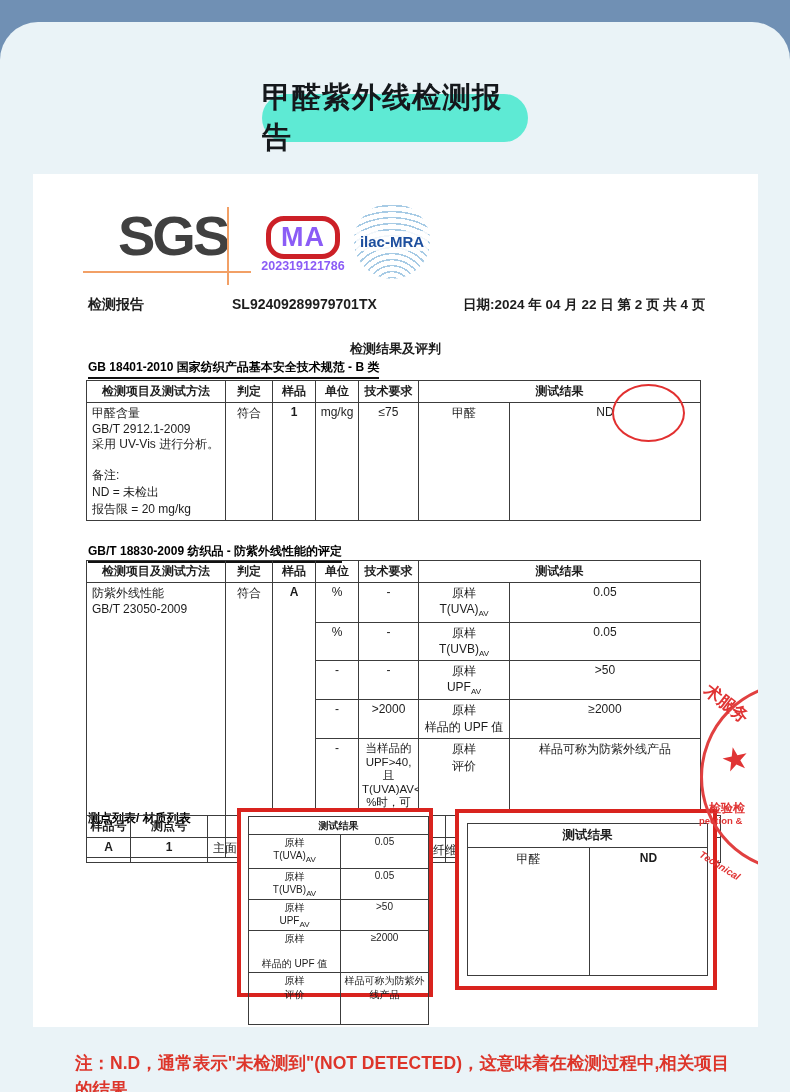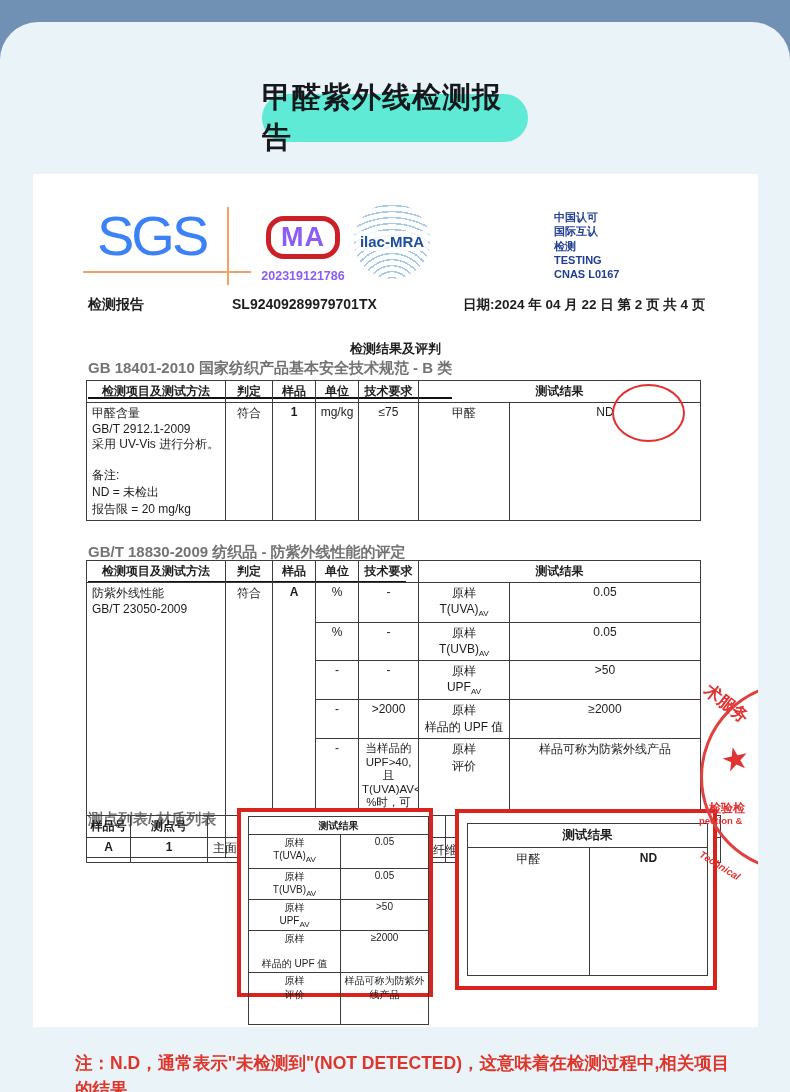--- a/index.html
+++ b/index.html
@@ -17,41 +17,41 @@
     position:absolute; left:262px; top:72px; width:266px; height:48px;
     background:#5eead4; border-radius:26px;
     display:flex; align-items:center; justify-content:center;
     font-size:29px; font-weight:bold; color:#15181c; letter-spacing:1px;
   }
   .doc {
     position:absolute; left:33px; top:152px; width:725px; height:853px;
     background:#ffffff; overflow:hidden;
   }
   
-  .sgs-text { position:absolute; left:64px; top:34px; font-size:56px; font-weight:normal; color:#3b82f6; letter-spacing:-3px; line-height:1; }
+  .sgs-text { position:absolute; left:85px; top:34px; font-size:56px; font-weight:bold; color:#404040; letter-spacing:-3px; line-height:1; }
   .cross-h { position:absolute; left:50px; top:97px; width:168px; height:2px; background:#f2a066; }
   .cross-v { position:absolute; left:194px; top:33px; width:2px; height:78px; background:#f2a066; }
   .cma { position:absolute; left:227px; top:42px; width:86px; text-align:center; color:#8b5cf6; }
   .cma .cma-frame { display:inline-block; border:5px solid #cc2027; border-radius:18px; padding:1px 10px; font-size:27px; font-weight:bold; letter-spacing:1px; }
-  .cma .cma-num { font-size:12.5px; font-weight:bold; margin-top:10px; letter-spacing:0px; }
+  .cma .cma-num { font-size:12.5px; font-weight:bold; margin-top:0; letter-spacing:0px; }
   .ilac { position:absolute; left:321px; top:29px; width:76px; height:76px; border-radius:50%;
     background:repeating-radial-gradient(circle at 50% 115%, #a7cbe5 0 1.5px, #ffffff 1.5px 6px);
     display:flex; align-items:center; justify-content:center; }
   .ilac::before { content:""; position:absolute; left:2px; right:2px; top:28px; height:20px; background:rgba(255,255,255,.85); }
   .ilac .ilac-label { position:relative; font-size:15px; font-weight:bold; color:#1d4f9e; }
   .cnas { position:absolute; left:403px; top:40px; }
   .cnas-txt { position:absolute; left:521px; top:36px; color:#203d90; font-size:11px; font-weight:bold; line-height:1.3; }
   
   .hdr { position:absolute; top:122px; font-size:14px; font-weight:bold; color:#1d1d1d; }
   .hdr.h1 { left:55px; }
   .hdr.h2 { left:199px; }
   .hdr.h3 { left:430px; font-size:13.5px; }
   .results-title { position:absolute; left:0; top:166px; width:100%; text-align:center; font-size:13px; font-weight:bold; color:#1d1d1d; }
-  .sec-title { position:absolute; left:55px; font-size:15px; font-weight:bold; color:#737373;
-    border-bottom:2px solid #111; padding-bottom:19px; }
+  .sec-title { position:absolute; left:55px; font-size:12px; font-weight:bold; color:#000000;
+    border-bottom:2px solid #111; padding-bottom:1px; }
   
   table { border-collapse:collapse; table-layout:fixed; }
   td,th { border:1px solid #3c3c3c; font-size:12px; color:#1c1c1c; vertical-align:top; text-align:center; padding:2px 3px; overflow:hidden; }
   th { font-weight:bold; vertical-align:middle; }
   .t-main { position:absolute; left:53px; width:614px; }
   .t1 { top:206px; }
   .t2 { top:386px; }
   .cell-left { text-align:left; white-space:pre-line; padding-left:5px; }
   .pre { white-space:pre-line; }
   sub { font-size:8px; }
@@ -95,25 +95,20 @@
 
     <div class="cma">
       <span class="cma-frame">MA</span>
       <div class="cma-num">202319121786</div>
     </div>
 
     <div class="ilac">
       <span class="ilac-label">ilac-MRA</span>
     </div>
 
-    <div class="cnas-txt pre">中国认可
-国际互认
-检测
-TESTING
-CNAS L0167</div>
 
     <div class="hdr h1">检测报告</div>
     <div class="hdr h2">SL92409289979701TX</div>
     <div class="hdr h3">日期:2024 年 04 月 22 日  第 2 页 共 4 页</div>
 
     <div class="results-title">检测结果及评判</div>
 
     <div class="sec-title" style="top:185px;">GB 18401-2010 国家纺织产品基本安全技术规范 - B 类</div>
 
     <table class="t-main t1">

